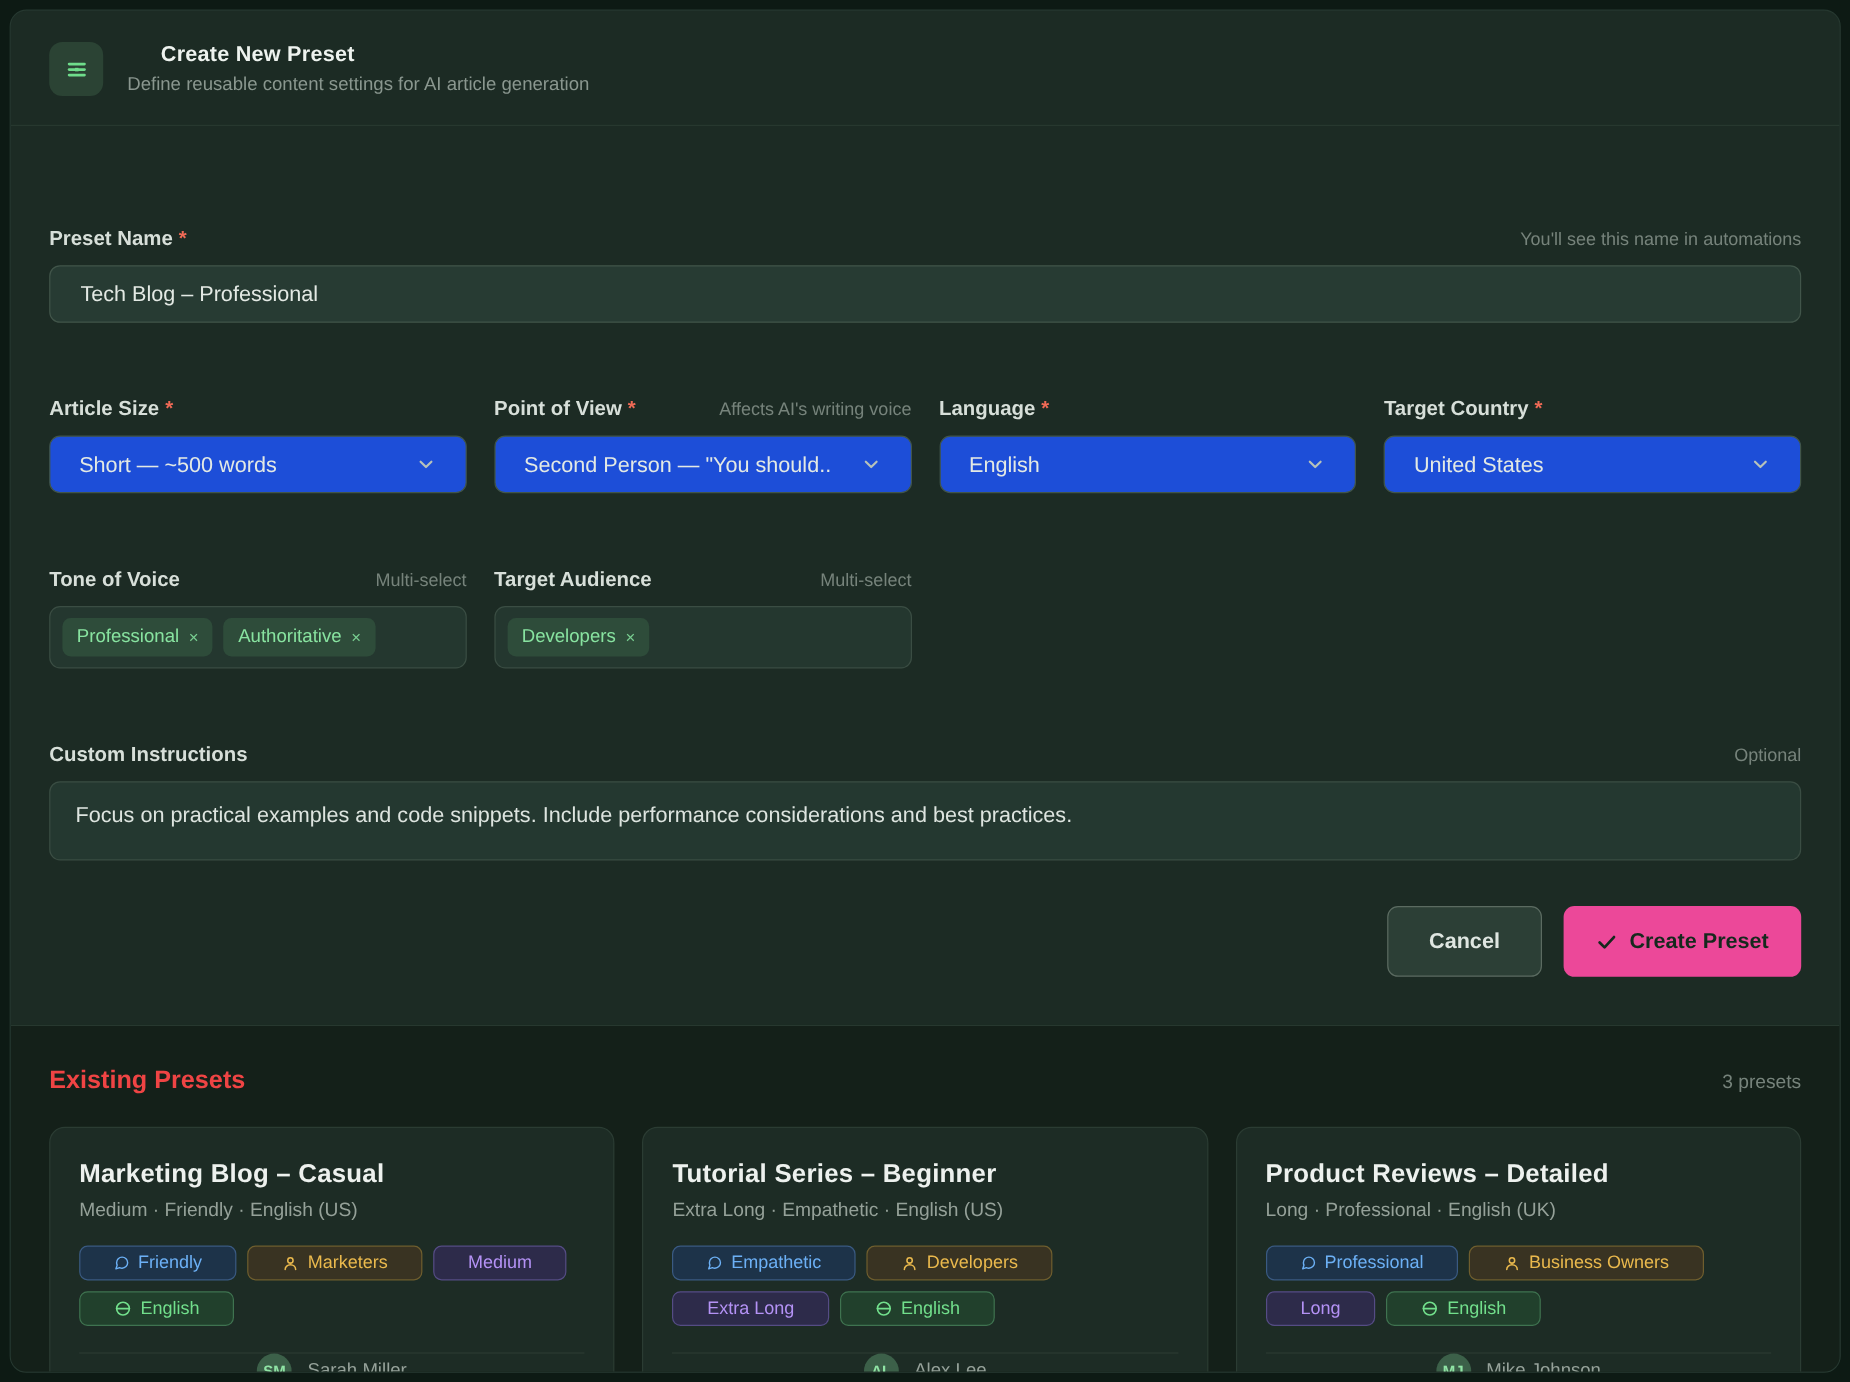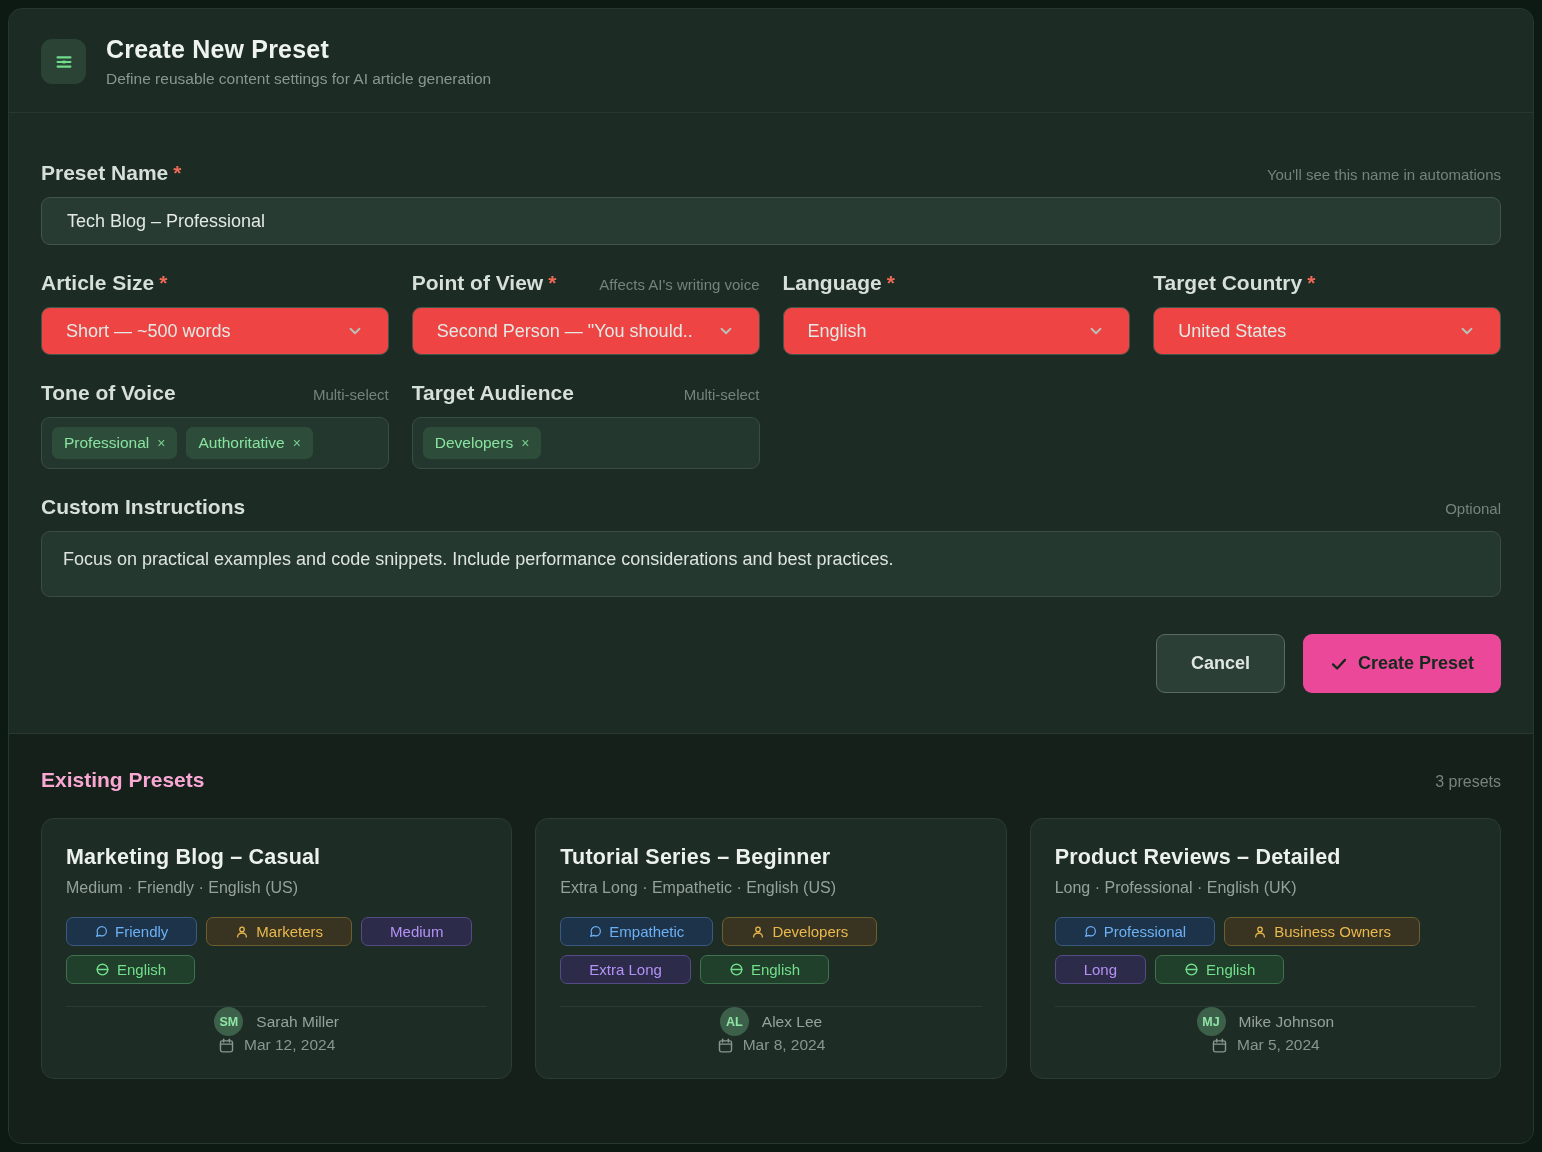--- a/index.html
+++ b/index.html
@@ -24,34 +24,34 @@
     display:flex; align-items:center; gap:20px;
     padding:26px 32px 24px 32px;
     border-bottom:1px solid #27382f;
   }
   .header-icon-tile {
     width:45px; height:45px; border-radius:11px;
     background:#2b4334; color:#6fdd8b;
     display:flex; align-items:center; justify-content:center;
     flex:0 0 auto;
   }
-  .header-title { font-size:25px; font-weight:700; color:#eef3ef; letter-spacing:.2px; }
+  .header-title { font-size:18px; font-weight:700; color:#eef3ef; letter-spacing:.2px;margin-left:28px; }
   .header-sub { font-size:15.5px; color:#8a978f; margin-top:6px; }
   
   .form { padding:26px 32px 40px 32px; }
   .fgrid { display:grid; grid-template-columns:repeat(4,1fr); column-gap:23px; }
   .field { margin-top:26px; }
   .field.first { margin-top:22px; }
   .span4 { grid-column:1 / span 4; }
   .label-row { display:flex; align-items:baseline; justify-content:space-between; margin-bottom:12px; }
-  .label { font-size:21px; font-weight:600; color:#d7dfd9; }
+  .label { font-size:17px; font-weight:600; color:#d7dfd9;margin-top:36px; }
   .req { color:#ef6a56; margin-left:5px; font-weight:600; }
   .hint { font-size:15px; color:#76837b; font-weight:400; }
   .control {
-    background:#ef4444;
+    background:#1d4ed8;
     border:1px solid #41554a;
     border-radius:9px;
     height:48px;
     display:flex; align-items:center;
     padding:16px 24px;
     font-size:18px; color:#e3e9e4;
   }
   .control.select { justify-content:space-between; cursor:pointer; }
   .select-value { overflow:hidden; white-space:nowrap; }
   .chev { color:#b7c2ba; flex:0 0 auto; margin-left:10px; }
@@ -89,21 +89,21 @@
     background:#ec4899; color:#15291d; padding:0 27px;
   }
   
   .bottom {
     background:#142019;
     border-top:1px solid #27382f;
     flex:1;
     padding:34px 32px 40px 32px;
   }
   .bottom-head { display:flex; align-items:baseline; justify-content:space-between; }
-  .bottom-title { font-size:21px; font-weight:700; color:#f9a8d4; }
+  .bottom-title { font-size:21px; font-weight:700; color:#ef4444; }
   .bottom-count { font-size:16px; color:#76837b; }
   .cards { display:grid; grid-template-columns:repeat(3,1fr); column-gap:23px; margin-top:26px; }
   .card {
     background:#1d2c25; border:1px solid #2b3c33; border-radius:13px;
     padding:26px 24px 24px 24px; min-height:248px; cursor:pointer;
   }
   .card-title { font-size:21.5px; font-weight:700; color:#edf1ee; letter-spacing:.2px; }
   .card-sub { font-size:16px; color:#95a199; margin-top:9px; }
   .badges { display:flex; flex-wrap:wrap; gap:9px; margin-top:20px; }
   .badge {

